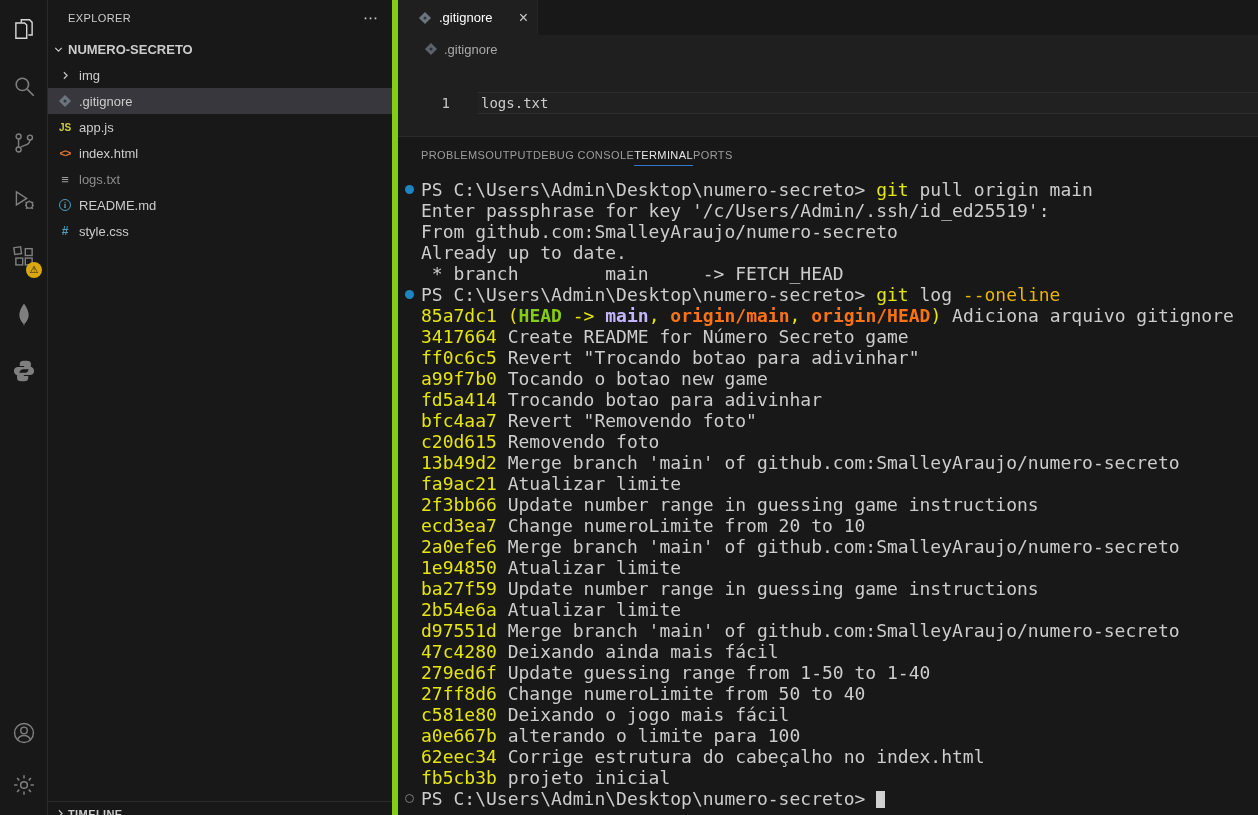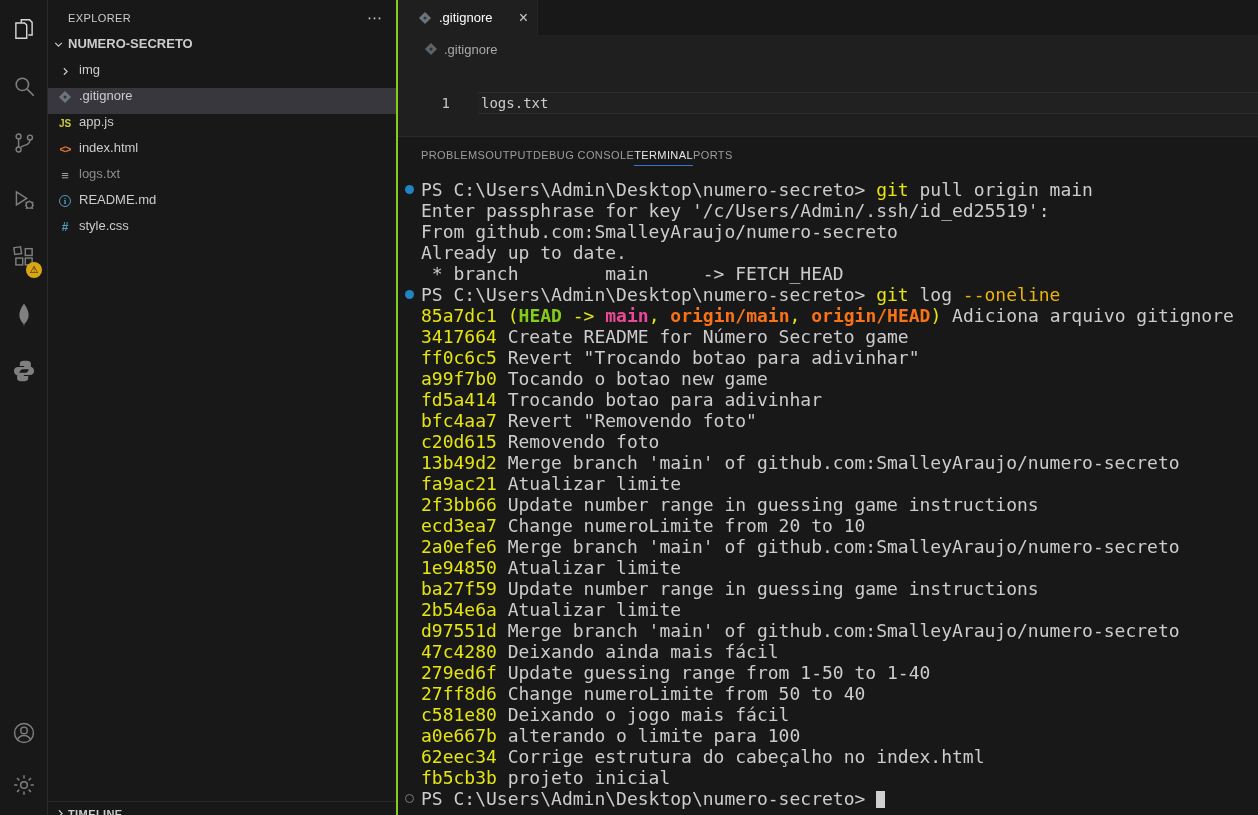--- a/index.html
+++ b/index.html
@@ -9,25 +9,25 @@
   
   .activitybar { position:absolute; left:0; top:0; width:48px; height:815px; background:#181818; border-right:1px solid #2b2b2b; }
   .ab-item { width:47px; height:57px; display:flex; align-items:center; justify-content:center; color:#7f7f7f; position:relative; cursor:pointer; }
   .ab-item.active { color:#d7d7d7; }
   .ab-item svg { width:26px; height:26px; display:block; }
   .ab-bottom { position:absolute; bottom:4px; left:0; width:47px; }
   .ab-bottom .ab-item { height:52px; }
   .ab-badge { position:absolute; right:5px; bottom:7px; width:16px; height:16px; border-radius:50%; background:#d9a712; color:#1b1b1b; font-size:10px; line-height:16px; text-align:center; }
 
   
-  .sidebar { position:absolute; left:48px; top:0; width:350px; height:815px; background:#181818; border-right:2px solid #84cc16; overflow:hidden; }
+  .sidebar { position:absolute; left:48px; top:0; width:350px; height:815px; background:#181818; border-right:6px solid #84cc16; overflow:hidden; }
   .sb-header { height:36px; display:flex; align-items:center; padding:0 14px 0 20px; }
   .sb-title { font-size:11px; color:#cccccc; letter-spacing:.4px; flex:1; }
   .sb-more { color:#cccccc; font-size:15px; cursor:pointer; line-height:10px; }
-  .tree-row { height:26px; display:flex; font-size:13px; color:#cccccc; cursor:pointer; }
+  .tree-row { height:26px; display:flex; align-items:center; font-size:13px; color:#cccccc; cursor:pointer; }
   .tree-row.root { font-weight:700; padding-left:2px; }
   .tree-row.child { padding-left:8px; }
   .tree-row.selected { background:#37373d; }
   .chev { width:16px; height:16px; display:flex; align-items:center; justify-content:center; color:#cccccc; flex:none; }
   .chev svg { width:13px; height:13px; }
   .icon-slot { width:18px; height:18px; margin-right:5px; display:flex; align-items:center; justify-content:center; flex:none; }
   .tree-row.root .label { margin-left:2px; }
   .tree-row.dimmed .label { color:#8c8c8c; }
   .fi { font-weight:700; font-size:10px; font-family:"Liberation Sans",sans-serif; }
   .fi-js { color:#cbcb41; }
@@ -56,21 +56,21 @@
   .panel-tab { cursor:pointer; padding-bottom:4px; border-bottom:1px solid transparent; }
   .panel-tab.active { color:#e7e7e7; border-bottom-color:#3277cc; }
   .terminal { position:absolute; left:0; top:42px; right:0; bottom:0; font-family:"DejaVu Sans Mono","Liberation Mono",monospace; font-size:18px; overflow:hidden; cursor:text; }
   .term-line { position:relative; height:21px; line-height:21px; white-space:pre; padding-left:23px; }
   .deco { position:absolute; left:7px; top:6px; width:9px; height:9px; border-radius:50%; cursor:pointer; }
   .deco.run { background:#1f85c2; }
   .deco.pending { background:transparent; border:1px solid #7a7a7a; }
   .c-fg { color:#cccccc; }
   .c-yellow { color:#e5e510; }
   .c-cyan { color:#84cc16; font-weight:700; }
-  .c-green { color:#ec4899; font-weight:700; }
+  .c-green { color:#c4b5fd; font-weight:700; }
   .c-red { color:#f97316; font-weight:700; }
   .c-gray { color:#eab308; }
   .cursor-block { display:inline-block; width:9px; height:17px; background:#d0d0d0; vertical-align:-3px; }
 </style>
 </head>
 <body>
 
 <div class="activitybar">
   <div>
       <div class="ab-item active">

